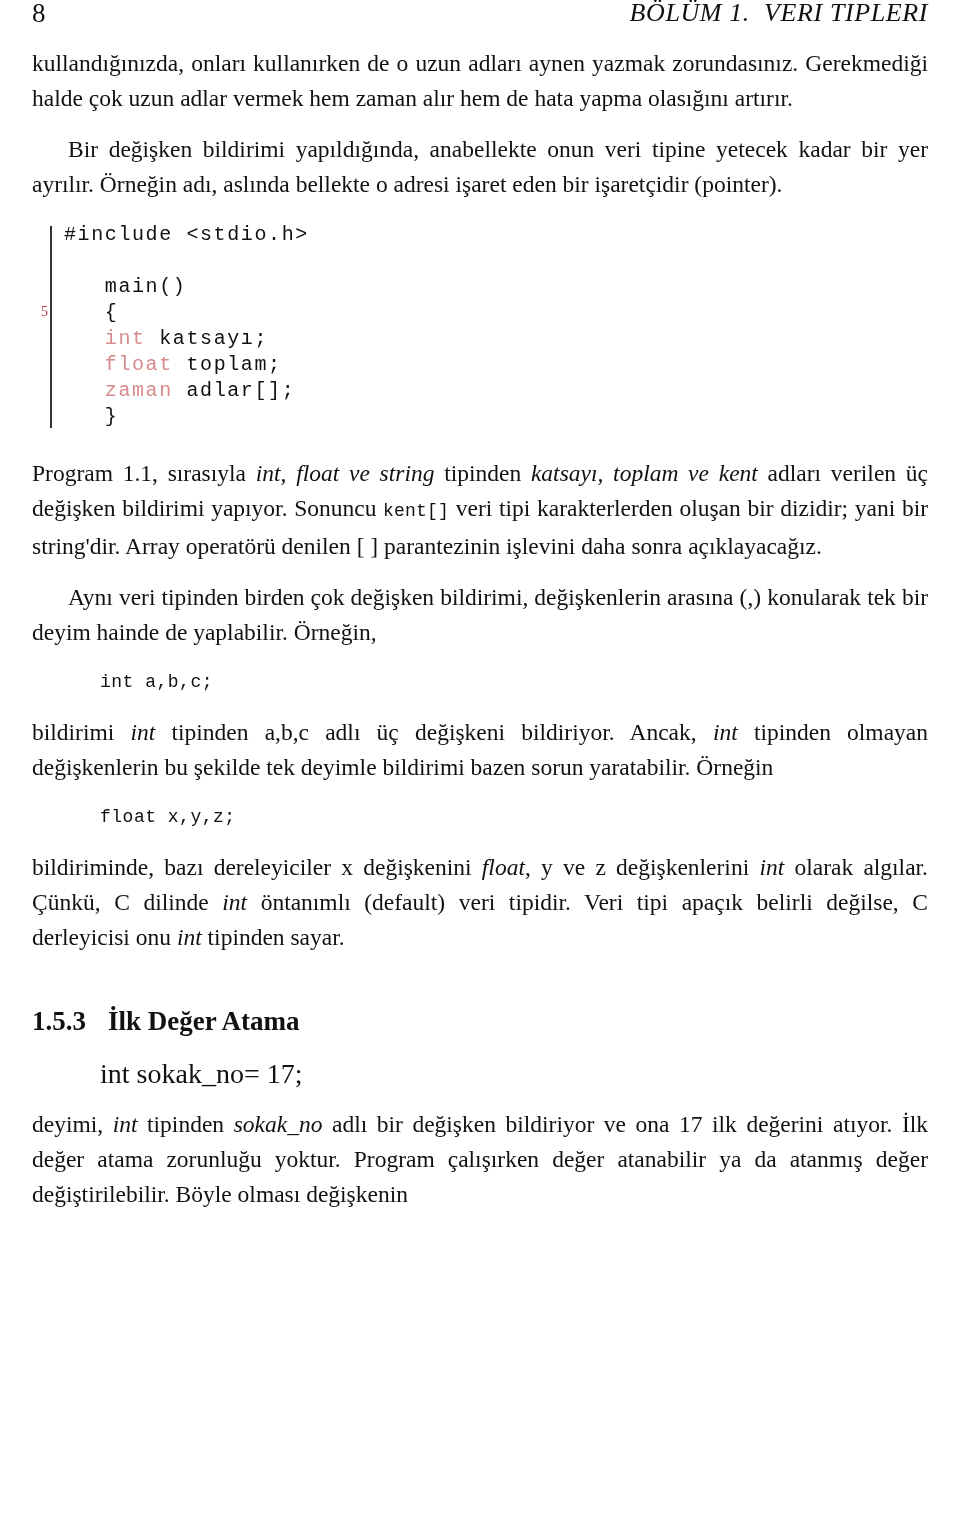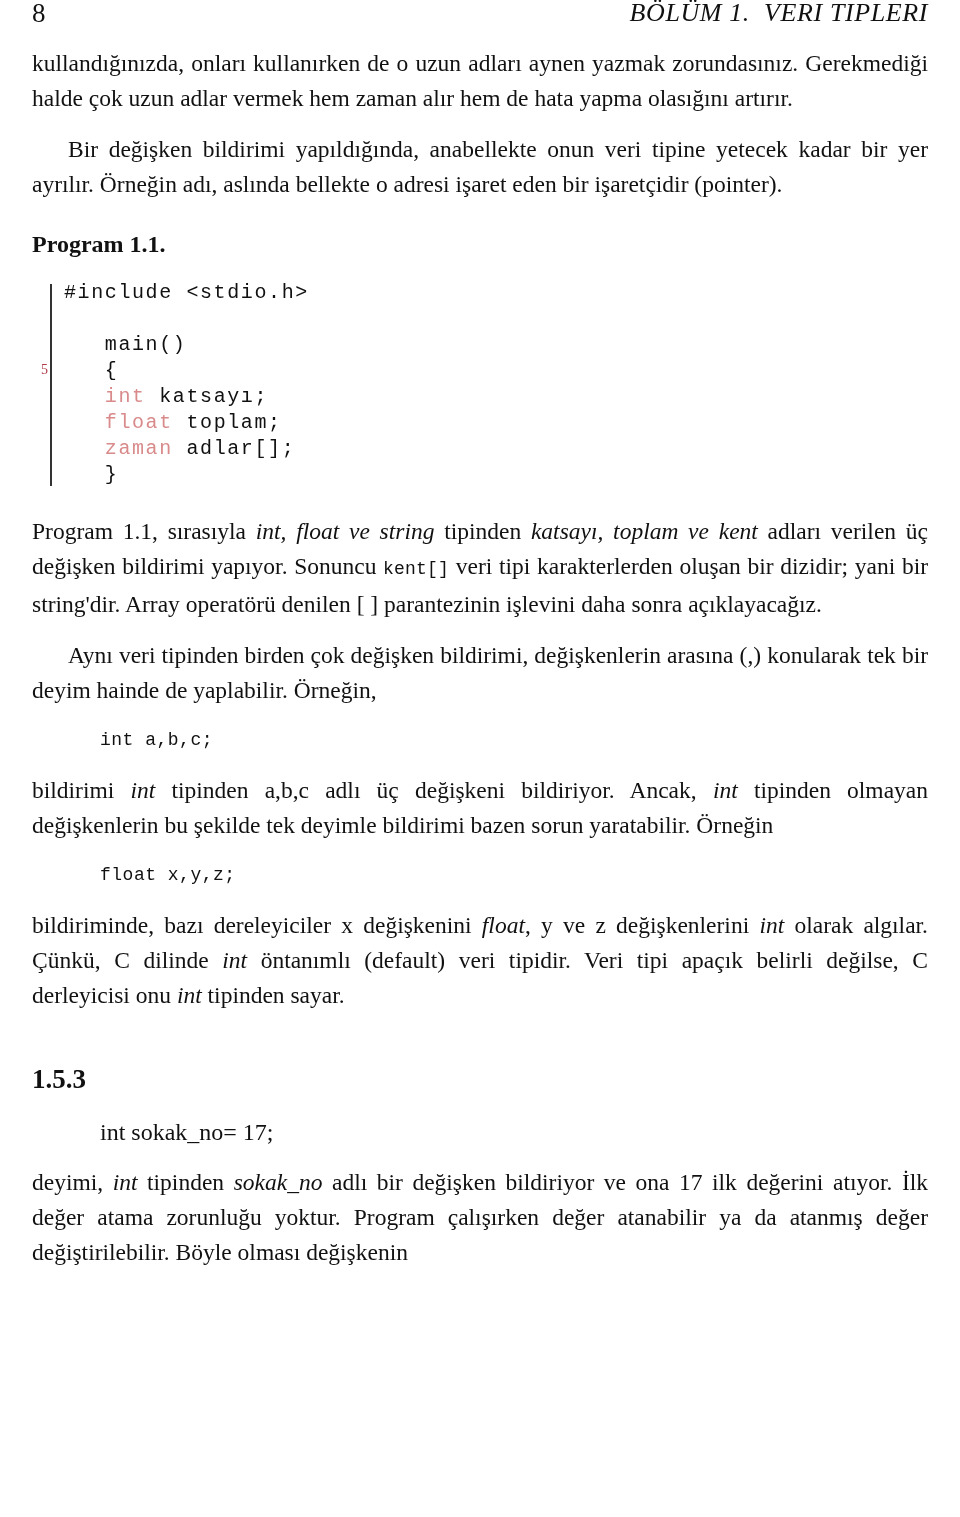--- a/index.html
+++ b/index.html
@@ -117,21 +117,21 @@
     font-family: "Liberation Mono", "DejaVu Sans Mono", monospace;
     font-size: 18px;
     line-height: 34px;
     margin: 15px 0 0 0;
     padding-left: 68px;
     white-space: pre;
     letter-spacing: 0.5px;
   }
   .display-serif {
     font-family: "Liberation Serif", "DejaVu Serif", serif;
-    font-size: 24px;
+    font-size: 28px;
     line-height: 34px;
     margin: 18px 0 0 0;
     padding-left: 68px;
     white-space: pre;
   }
 
   
   .section-head {
     margin: 48px 0 0 0;
     font-weight: bold;
@@ -149,21 +149,20 @@
 
   <div class="runhead">
     <div class="folio">8</div>
     <div class="runtitle">BÖLÜM 1.  VERI TIPLERI</div>
   </div>
 
   <p class="body"><span>kullandığınızda, onları kullanırken de o uzun adları aynen yazmak zorundasınız. Gerekmediği halde çok uzun adlar vermek hem zaman alır hem de hata yapma olasığını artırır.</span></p>
 
   <p class="body indent gap-small"><span>Bir değişken bildirimi yapıldığında, anabellekte onun veri tipine yetecek kadar bir yer ayrılır. Örneğin adı, aslında bellekte o adresi işaret eden bir işaretçidir (pointer).</span></p>
 
-  <div class="prog-caption">Program 1.1.</div>
 
   <div class="listing">
     <div class="rule"></div>
     <div class="lineno" style="top:82px;">5</div>
     <div class="lines"><span>#include &lt;stdio.h&gt;</span>
 <span> </span>
 <span>   main()</span>
 <span>   {</span>
 <span>   </span><span class="kw">int</span><span> katsayı;</span>
 <span>   </span><span class="kw">float</span><span> toplam;</span>
@@ -178,20 +177,21 @@
   <div class="display-mono">int a,b,c;</div>
 
   <p class="body gap-small"><span>bildirimi </span><i>int</i><span> tipinden a,b,c adlı üç değişkeni bildiriyor. Ancak, </span><i>int</i><span> tipinden olmayan değişkenlerin bu şekilde tek deyimle bildirimi bazen sorun yaratabilir. Örneğin</span></p>
 
   <div class="display-mono">float x,y,z;</div>
 
   <p class="body gap-small"><span>bildiriminde, bazı dereleyiciler x değişkenini </span><i>float</i><span>, y ve z değişkenlerini </span><i>int</i><span> olarak algılar. Çünkü, C dilinde </span><i>int</i><span> öntanımlı (default) veri tipidir. Veri tipi apaçık belirli değilse, C derleyicisi onu </span><i>int</i><span> tipinden sayar.</span></p>
 
   <div class="section-head">
     <span>1.5.3</span>
+    <span>İlk Değer Atama</span>
   </div>
 
 
   <div class="display-serif">int sokak_no= 17;</div>
 
   <p class="body gap-small"><span>deyimi, </span><i>int</i><span> tipinden </span><i>sokak_no</i><span> adlı bir değişken bildiriyor ve ona 17 ilk değerini atıyor. İlk değer atama zorunluğu yoktur. Program çalışırken değer atanabilir ya da atanmış değer değiştirilebilir. Böyle olması değişkenin</span></p>
 
 </div>
 
 </body></html>

